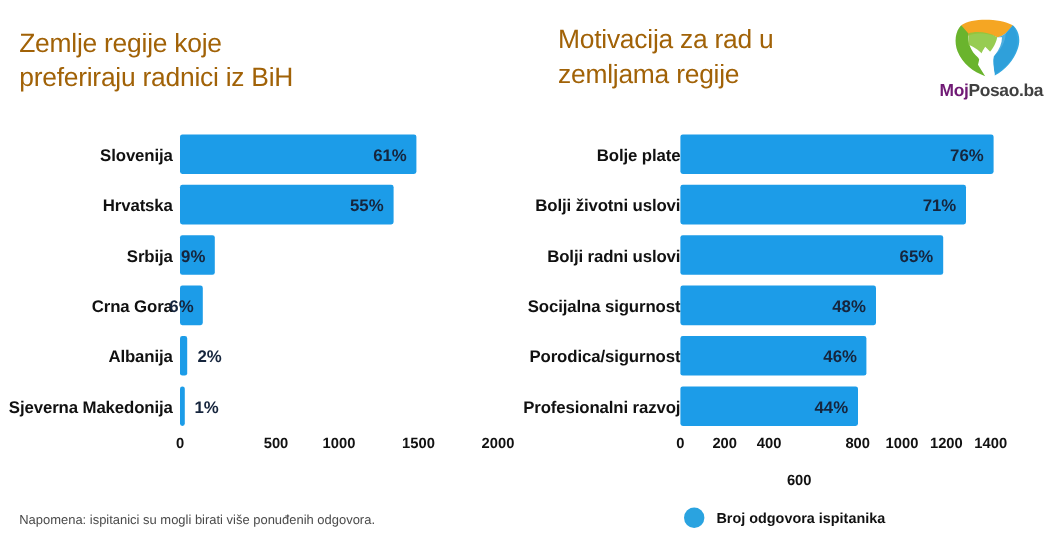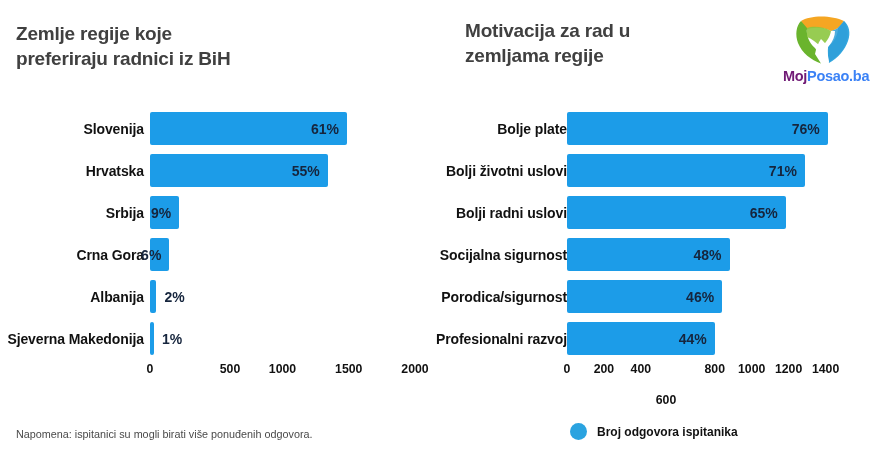--- a/index.html
+++ b/index.html
@@ -7,40 +7,40 @@
     width: 870px; height: 455px;
     background: #ffffff;
     font-family: "Liberation Sans", sans-serif;
     overflow: hidden;
   }
   #root { position: relative; width: 870px; height: 455px; background: #fff; }
 
   
   .panel-title {
     position: absolute;
-    font-size: 19px;
-    font-weight: bold;
-    color: #404040;
+    font-size: 22px;
+    font-weight: normal;
+    color: #a16207;
     line-height: 1.33;
     letter-spacing: -0.2px;
     white-space: pre-line;
   }
   #title-left  { left: 16px;  top: 21px; width: 330px; }
   #title-right { left: 447px; top: 18px; width: 330px; margin-left: 18px; }
 
   
   #logo { position: absolute; left: 783px; top: 14px; width: 78px; height: 78px; }
   #logo-mark { position: absolute; left: 8px; top: 0px; width: 62px; height: 52px; }
   #logo-text {
     position: absolute; left: 0; top: 54px; width: 78px;
     text-align: center; font-size: 14.5px; font-weight: bold;
     white-space: nowrap; letter-spacing: -0.3px;
   }
   #logo-text .moj { color: #701a75; }
-  #logo-text .posao { color: #3b82f6; }
+  #logo-text .posao { color: #404040; }
 
   
   .chart { position: absolute; top: 108px; }
   #chart-left  { left: 0px;   width: 436px; }
   #chart-right { left: 436px; width: 434px; }
 
   .rows { position: relative; }
   .row { position: relative; height: 42px; }
 
   .cat-label {

